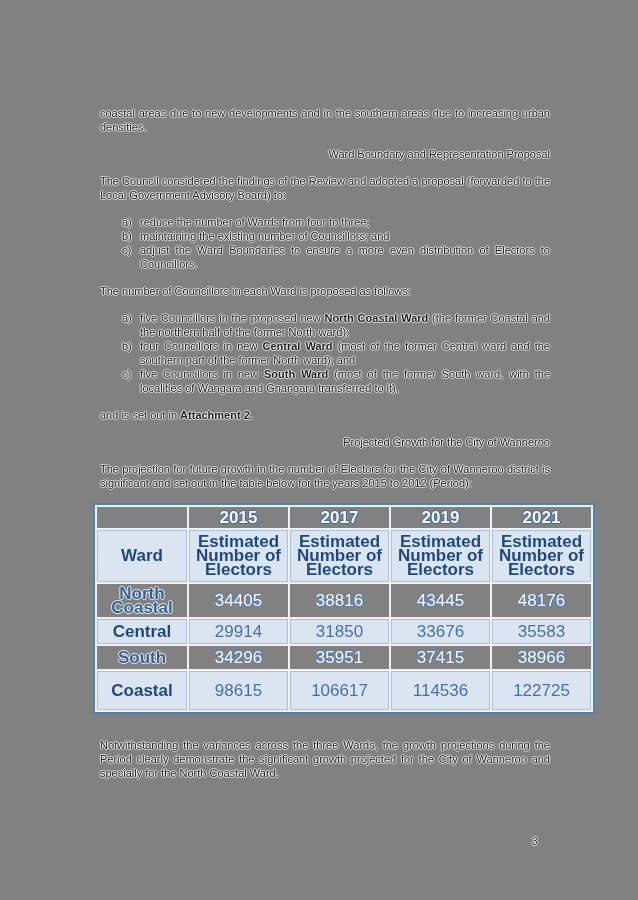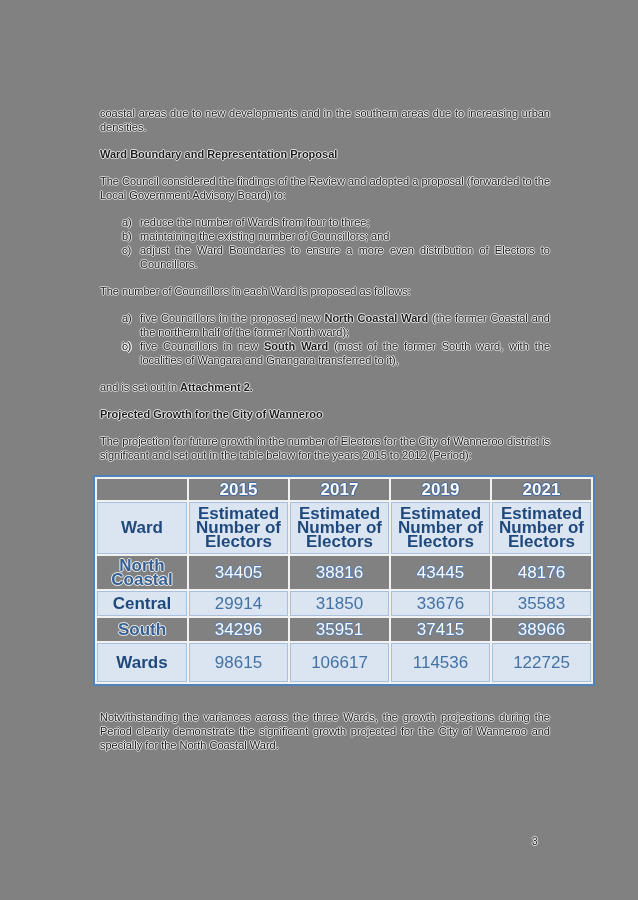--- a/index.html
+++ b/index.html
@@ -14,21 +14,21 @@
   .content {
     position: absolute; left: 100px; top: 106px; width: 450px;
     font-size: 11px; line-height: 14px; color: #1b1b1b;
   }
   .justify { text-align: justify; }
   .halo {
     text-shadow: -1px 0 0 rgba(255,255,255,.72), 1px 0 0 rgba(255,255,255,.72),
                  0 -1px 0 rgba(255,255,255,.72), 0 1px 0 rgba(255,255,255,.72);
   }
   p { margin: 0 0 13px 0; }
-  .heading { font-weight: bold; margin: 1px 0 13px 0; }
+  .heading { font-weight: normal; margin: 1px 0 13px 0; text-align: right; }
   .list { margin: 0 0 13px 0; }
   .list-item { position: relative; padding-left: 40px; text-align: justify; }
   .list-item .marker { position: absolute; left: 22px; top: 0; }
   b { font-weight: bold; }
 
   
   .growth-table {
     border-collapse: separate; border-spacing: 2px; table-layout: fixed;
     width: 495px; margin: 1px 0 24px -7px;
     background: #f2f2f2;
@@ -95,20 +95,21 @@
 
   <p class="justify halo">The number of Councillors in each Ward is proposed as follows:</p>
 
   <div class="list">
     <div class="list-item halo">
       <span class="marker">a)</span>
       <span><span>five Councillors in the proposed new </span><b>North Coastal Ward</b><span> (the former Coastal and the northern half of the former North ward);</span></span>
     </div>
     <div class="list-item halo">
       <span class="marker">b)</span>
+      <span><span>four Councillors in new </span><b>Central Ward</b><span> (most of the former Central ward and the southern part of the former North ward); and</span></span>
     </div>
     <div class="list-item halo">
       <span class="marker">c)</span>
       <span><span>five Councillors in new </span><b>South Ward</b><span> (most of the former South ward, with the localities of Wangara and Gnangara transferred to it),</span></span>
     </div>
   </div>
 
   <p class="halo"><span>and is set out in </span><b>Attachment 2.</b></p>
 
   <div class="heading halo">Projected Growth for the City of Wanneroo</div>
@@ -153,21 +154,21 @@
         <td class="light num-light">35583</td>
       </tr>
       <tr class="r-s">
         <td class="gray wardname-gray">South</td>
         <td class="gray num-gray">34296</td>
         <td class="gray num-gray">35951</td>
         <td class="gray num-gray">37415</td>
         <td class="gray num-gray">38966</td>
       </tr>
       <tr class="r-t">
-        <td class="light head-text">Wards</td>
+        <td class="light head-text">Coastal</td>
         <td class="light num-light">98615</td>
         <td class="light num-light">106617</td>
         <td class="light num-light">114536</td>
         <td class="light num-light">122725</td>
       </tr>
     </tbody>
   </table>
 
   <p class="justify halo">Notwithstanding the variances across the three Wards, the growth projections during the Period clearly demonstrate the significant growth projected for the City of Wanneroo and specially for the North Coastal Ward.</p>
 

